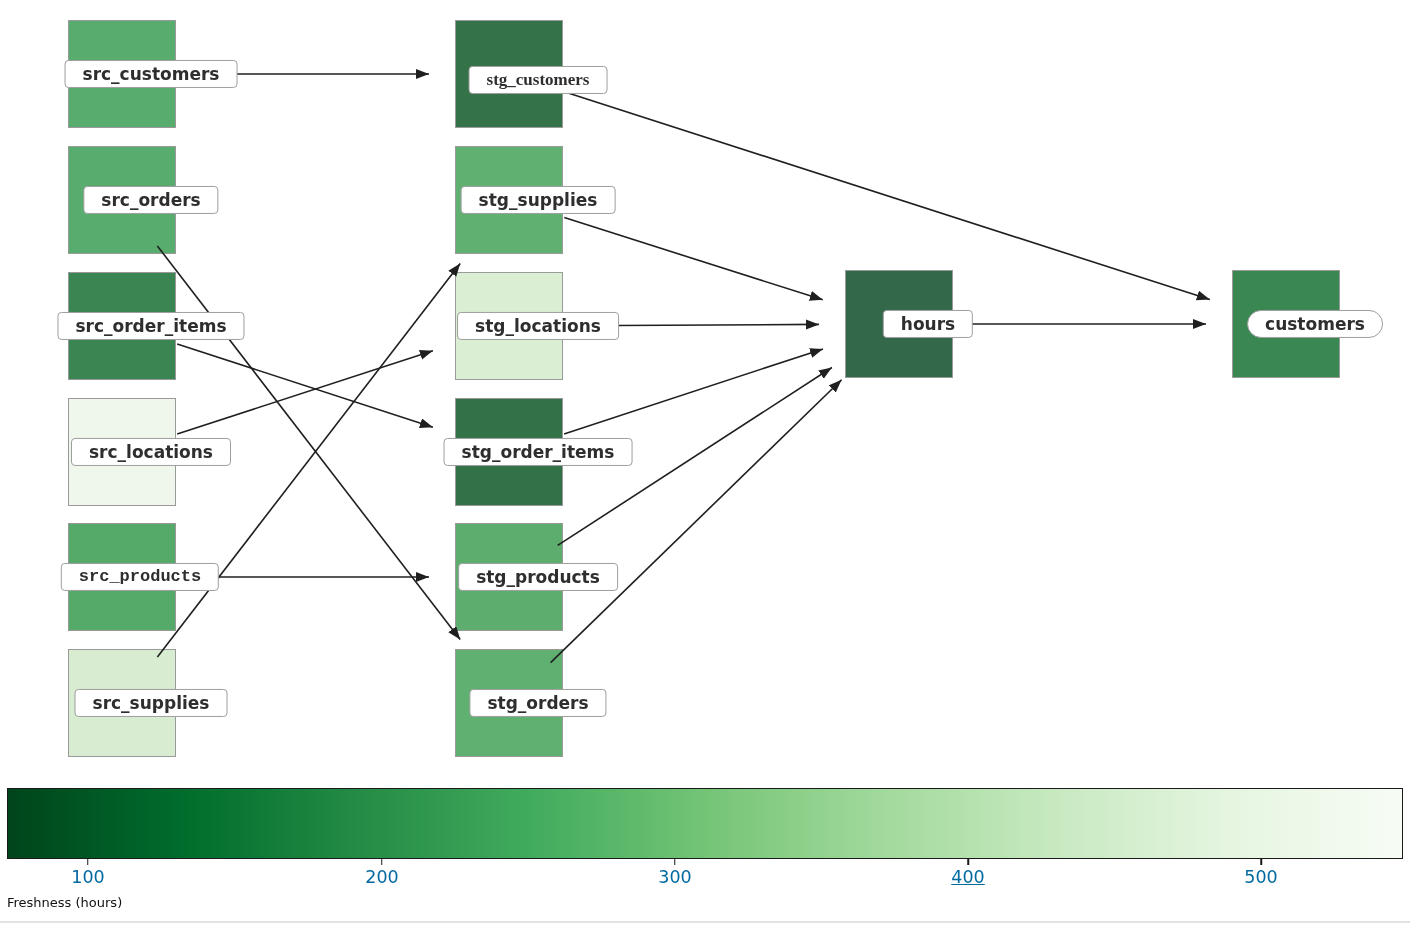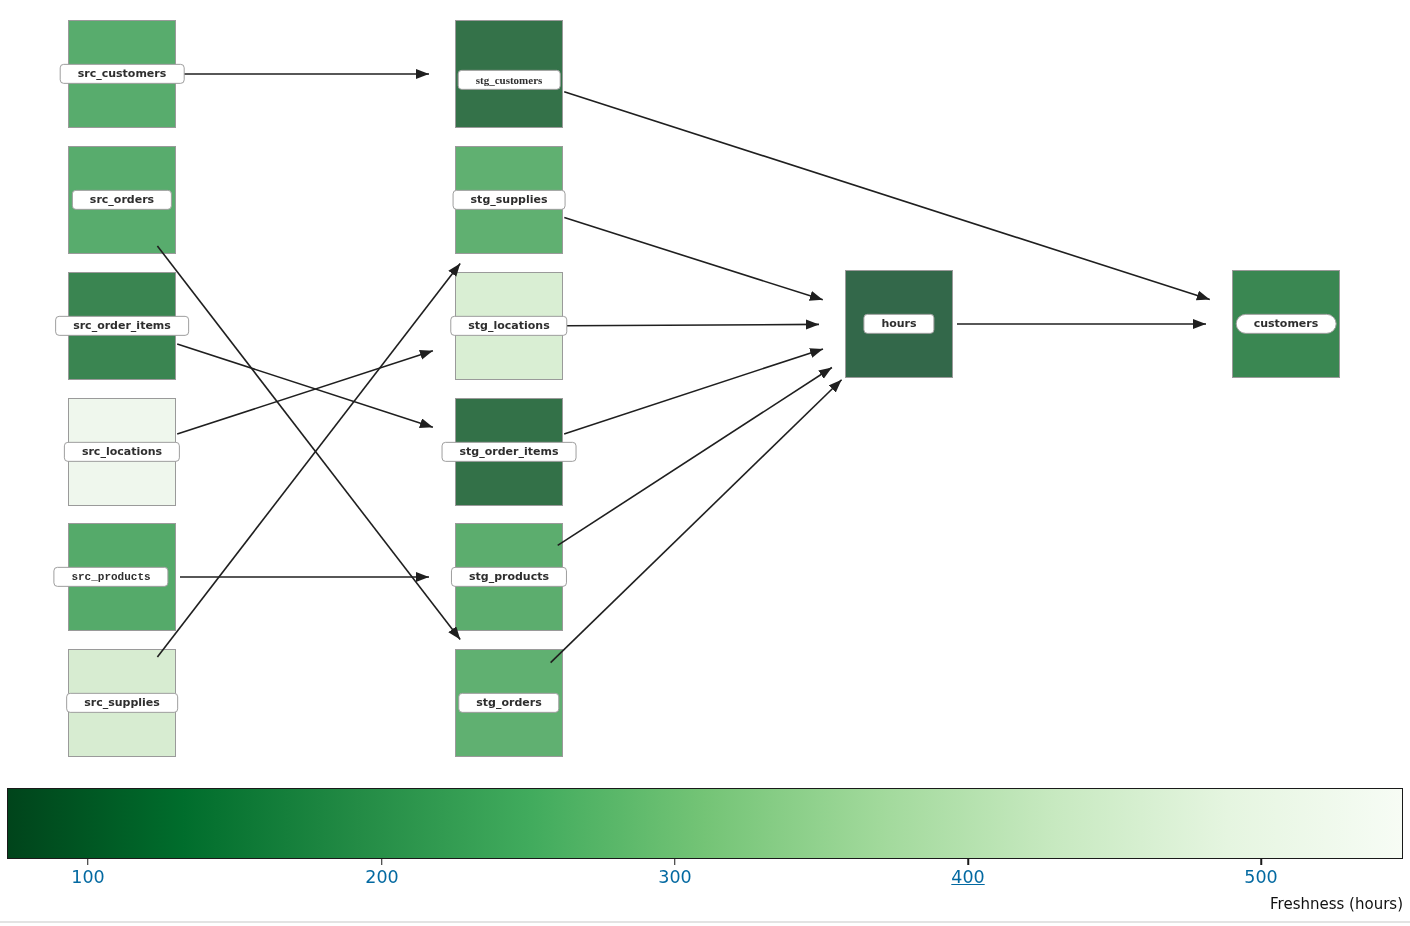--- a/index.html
+++ b/index.html
@@ -11,31 +11,31 @@
   #boxes { z-index:1; }
   #edges { position:absolute; left:0; top:0; z-index:2; }
   #labels { z-index:3; }
   .node-box {
     position:absolute; width:108px; height:108px;
     border:1.5px solid #9a9a9a; box-sizing:border-box;
   }
   .node-label {
     position:absolute; transform:translate(-50%,-50%);
     background:#ffffff; border:1.5px solid #9e9e9e; border-radius:4px;
-    padding:2px 17px; font-weight:bold; font-size:11px; color:#2e2e2e;
-    white-space:nowrap; line-height:1.3;
+    padding:2px 17px; font-weight:bold; font-size:17px; color:#2e2e2e;
+    white-space:nowrap; line-height:1.3;margin-left:29px;
   }
   .colorbar-gradient {
     position:absolute; left:7px; top:788px; width:1396px; height:71px;
     border:1.2px solid #1a1a1a; box-sizing:border-box; z-index:1;
   }
   .cbar-ticks { position:absolute; left:7px; top:858px; width:1396px; height:48px; z-index:1; }
   .cbar-tick { position:absolute; top:0; width:1.5px; height:7px; background:#1a1a1a; transform:translateX(-50%); }
   .cbar-ticklabel { position:absolute; top:9px; transform:translateX(-50%); font-size:17.5px; color:#0369a1; }
-  .cbar-axis-label { position:absolute; left:7px; top:895px; width:1396px; text-align:right; font-size:15px; color:#111111; z-index:1; }
+  .cbar-axis-label { position:absolute; left:7px; top:895px; width:1396px; text-align:left; font-size:13px; color:#111111; z-index:1; }
   .bottom-rule { position:absolute; left:0; top:921px; width:1410px; height:2px; background:#e3e3e3; }
 </style>
 </head>
 <body>
 
 <div class="figure">
   <div class="graph-area">
     <div id="boxes">
         <div class="node-box" style="left: 68px; top: 20px; background: rgb(88, 172, 109); border-color: rgb(154, 154, 154);"></div>
         <div class="node-box" style="left: 68px; top: 146px; background: rgb(88, 172, 109); border-color: rgb(154, 154, 154);"></div>

